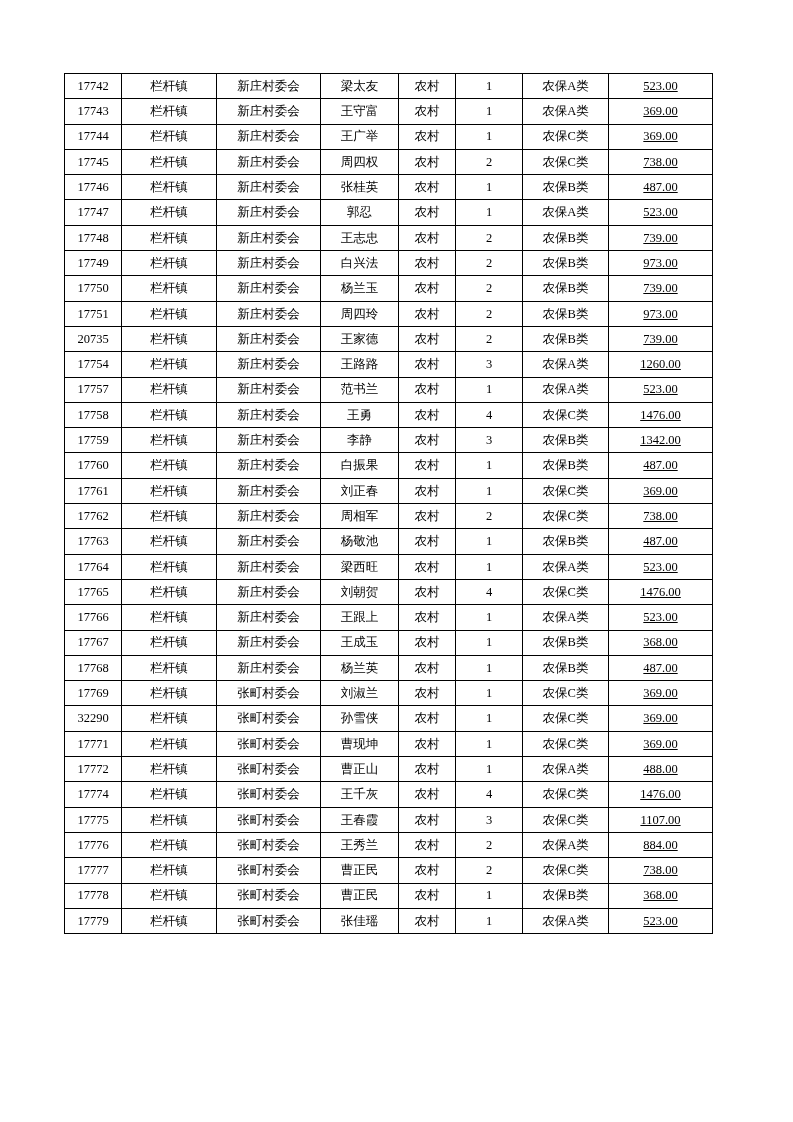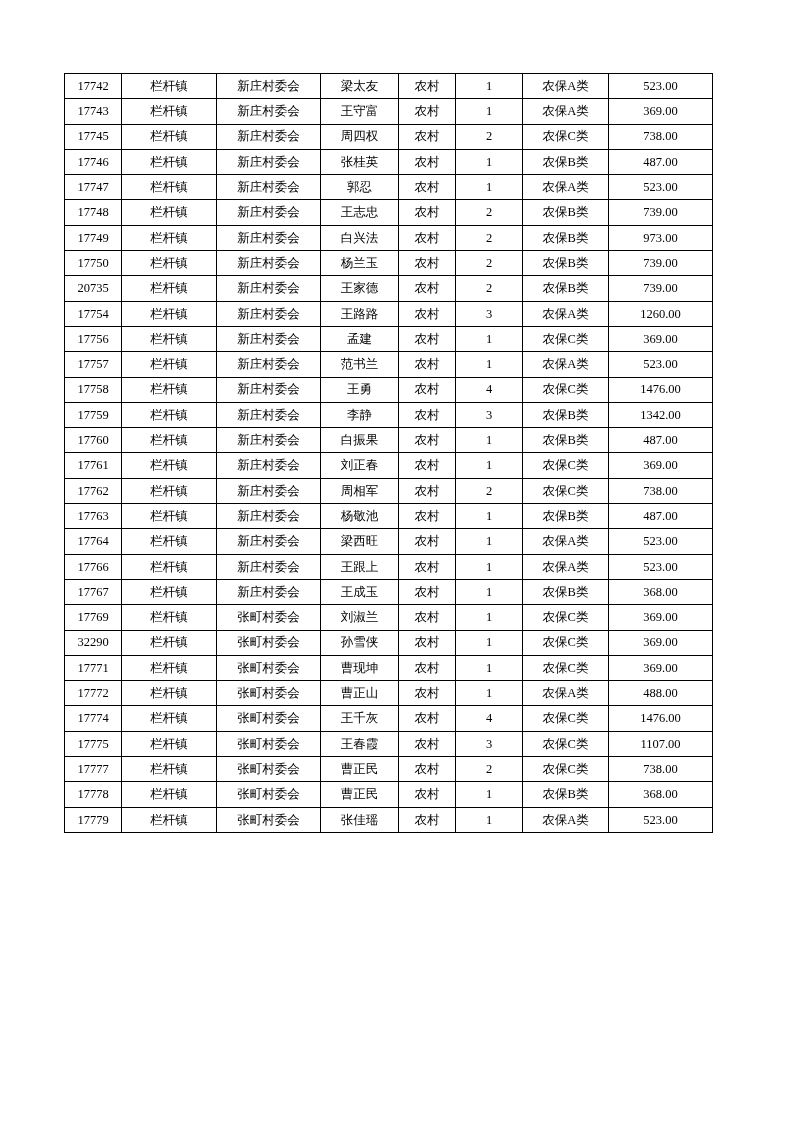--- a/index.html
+++ b/index.html
@@ -38,20 +38,21 @@
     white-space: nowrap;
     overflow: hidden;
   }
   table.data-table tr {
     height: 25.3px;
     margin-left: 12px;
   }
   td.col-amount {
     text-align: right;
     padding-right: 30px;
+    text-decoration: underline;
   }
   col.c-id      { width: 57px; }
   col.c-town    { width: 95px; }
   col.c-village { width: 104px; }
   col.c-name    { width: 78px; }
   col.c-area    { width: 57px; }
   col.c-count   { width: 67px; }
   col.c-cat     { width: 86px; }
   col.c-amount  { width: 104px; }
 </style>
@@ -85,20 +86,30 @@
           <td class="col-id">17743</td>
           <td class="col-town">栏杆镇</td>
           <td class="col-village">新庄村委会</td>
           <td class="col-name">王守富</td>
           <td class="col-area_type">农村</td>
           <td class="col-count">1</td>
           <td class="col-category">农保A类</td>
           <td class="col-amount">369.00</td>
         </tr>
         <tr>
+          <td class="col-id">17744</td>
+          <td class="col-town">栏杆镇</td>
+          <td class="col-village">新庄村委会</td>
+          <td class="col-name">王广举</td>
+          <td class="col-area_type">农村</td>
+          <td class="col-count">1</td>
+          <td class="col-category">农保C类</td>
+          <td class="col-amount">369.00</td>
+        </tr>
+        <tr>
           <td class="col-id">17745</td>
           <td class="col-town">栏杆镇</td>
           <td class="col-village">新庄村委会</td>
           <td class="col-name">周四权</td>
           <td class="col-area_type">农村</td>
           <td class="col-count">2</td>
           <td class="col-category">农保C类</td>
           <td class="col-amount">738.00</td>
         </tr>
         <tr>
@@ -145,50 +156,50 @@
           <td class="col-id">17750</td>
           <td class="col-town">栏杆镇</td>
           <td class="col-village">新庄村委会</td>
           <td class="col-name">杨兰玉</td>
           <td class="col-area_type">农村</td>
           <td class="col-count">2</td>
           <td class="col-category">农保B类</td>
           <td class="col-amount">739.00</td>
         </tr>
         <tr>
+          <td class="col-id">17751</td>
+          <td class="col-town">栏杆镇</td>
+          <td class="col-village">新庄村委会</td>
+          <td class="col-name">周四玲</td>
+          <td class="col-area_type">农村</td>
+          <td class="col-count">2</td>
+          <td class="col-category">农保B类</td>
+          <td class="col-amount">973.00</td>
+        </tr>
+        <tr>
           <td class="col-id">20735</td>
           <td class="col-town">栏杆镇</td>
           <td class="col-village">新庄村委会</td>
           <td class="col-name">王家德</td>
           <td class="col-area_type">农村</td>
           <td class="col-count">2</td>
           <td class="col-category">农保B类</td>
           <td class="col-amount">739.00</td>
         </tr>
         <tr>
           <td class="col-id">17754</td>
           <td class="col-town">栏杆镇</td>
           <td class="col-village">新庄村委会</td>
           <td class="col-name">王路路</td>
           <td class="col-area_type">农村</td>
           <td class="col-count">3</td>
           <td class="col-category">农保A类</td>
           <td class="col-amount">1260.00</td>
         </tr>
         <tr>
-          <td class="col-id">17756</td>
-          <td class="col-town">栏杆镇</td>
-          <td class="col-village">新庄村委会</td>
-          <td class="col-name">孟建</td>
-          <td class="col-area_type">农村</td>
-          <td class="col-count">1</td>
-          <td class="col-category">农保C类</td>
-          <td class="col-amount">369.00</td>
-        </tr>
-        <tr>
           <td class="col-id">17757</td>
           <td class="col-town">栏杆镇</td>
           <td class="col-village">新庄村委会</td>
           <td class="col-name">范书兰</td>
           <td class="col-area_type">农村</td>
           <td class="col-count">1</td>
           <td class="col-category">农保A类</td>
           <td class="col-amount">523.00</td>
         </tr>
         <tr>
@@ -255,40 +266,60 @@
           <td class="col-id">17764</td>
           <td class="col-town">栏杆镇</td>
           <td class="col-village">新庄村委会</td>
           <td class="col-name">梁西旺</td>
           <td class="col-area_type">农村</td>
           <td class="col-count">1</td>
           <td class="col-category">农保A类</td>
           <td class="col-amount">523.00</td>
         </tr>
         <tr>
+          <td class="col-id">17765</td>
+          <td class="col-town">栏杆镇</td>
+          <td class="col-village">新庄村委会</td>
+          <td class="col-name">刘朝贺</td>
+          <td class="col-area_type">农村</td>
+          <td class="col-count">4</td>
+          <td class="col-category">农保C类</td>
+          <td class="col-amount">1476.00</td>
+        </tr>
+        <tr>
           <td class="col-id">17766</td>
           <td class="col-town">栏杆镇</td>
           <td class="col-village">新庄村委会</td>
           <td class="col-name">王跟上</td>
           <td class="col-area_type">农村</td>
           <td class="col-count">1</td>
           <td class="col-category">农保A类</td>
           <td class="col-amount">523.00</td>
         </tr>
         <tr>
           <td class="col-id">17767</td>
           <td class="col-town">栏杆镇</td>
           <td class="col-village">新庄村委会</td>
           <td class="col-name">王成玉</td>
           <td class="col-area_type">农村</td>
           <td class="col-count">1</td>
           <td class="col-category">农保B类</td>
           <td class="col-amount">368.00</td>
         </tr>
         <tr>
+          <td class="col-id">17768</td>
+          <td class="col-town">栏杆镇</td>
+          <td class="col-village">新庄村委会</td>
+          <td class="col-name">杨兰英</td>
+          <td class="col-area_type">农村</td>
+          <td class="col-count">1</td>
+          <td class="col-category">农保B类</td>
+          <td class="col-amount">487.00</td>
+        </tr>
+        <tr>
           <td class="col-id">17769</td>
           <td class="col-town">栏杆镇</td>
           <td class="col-village">张町村委会</td>
           <td class="col-name">刘淑兰</td>
           <td class="col-area_type">农村</td>
           <td class="col-count">1</td>
           <td class="col-category">农保C类</td>
           <td class="col-amount">369.00</td>
         </tr>
         <tr>
@@ -333,20 +364,30 @@
         </tr>
         <tr>
           <td class="col-id">17775</td>
           <td class="col-town">栏杆镇</td>
           <td class="col-village">张町村委会</td>
           <td class="col-name">王春霞</td>
           <td class="col-area_type">农村</td>
           <td class="col-count">3</td>
           <td class="col-category">农保C类</td>
           <td class="col-amount">1107.00</td>
+        </tr>
+        <tr>
+          <td class="col-id">17776</td>
+          <td class="col-town">栏杆镇</td>
+          <td class="col-village">张町村委会</td>
+          <td class="col-name">王秀兰</td>
+          <td class="col-area_type">农村</td>
+          <td class="col-count">2</td>
+          <td class="col-category">农保A类</td>
+          <td class="col-amount">884.00</td>
         </tr>
         <tr>
           <td class="col-id">17777</td>
           <td class="col-town">栏杆镇</td>
           <td class="col-village">张町村委会</td>
           <td class="col-name">曹正民</td>
           <td class="col-area_type">农村</td>
           <td class="col-count">2</td>
           <td class="col-category">农保C类</td>
           <td class="col-amount">738.00</td>

